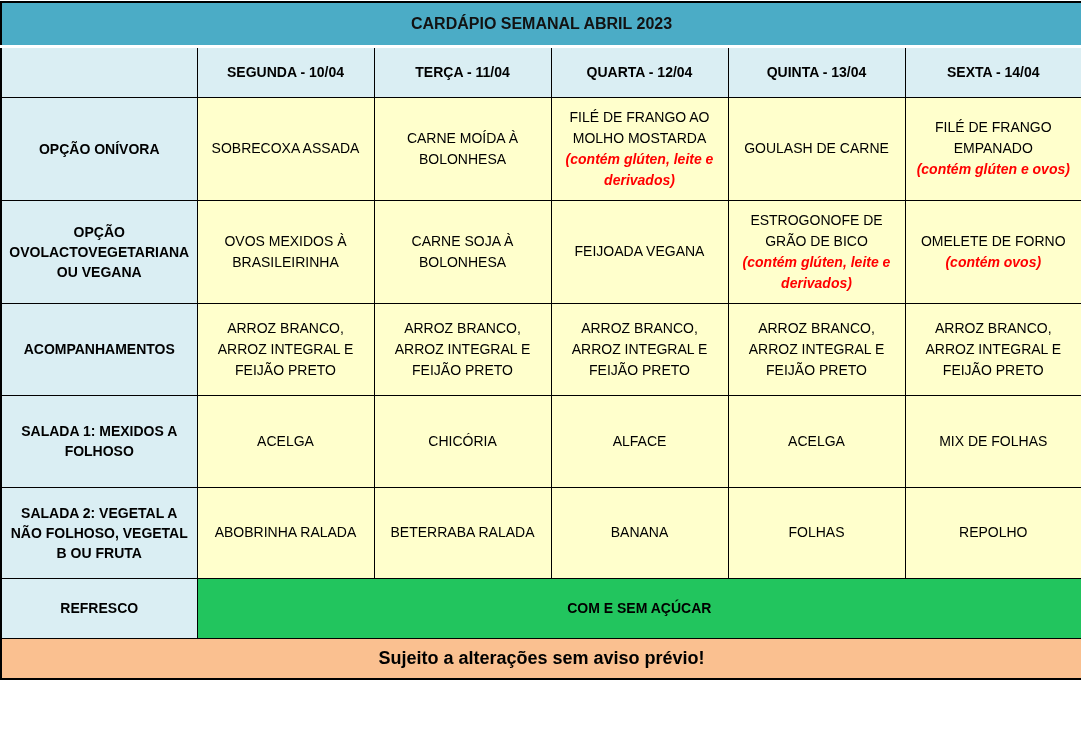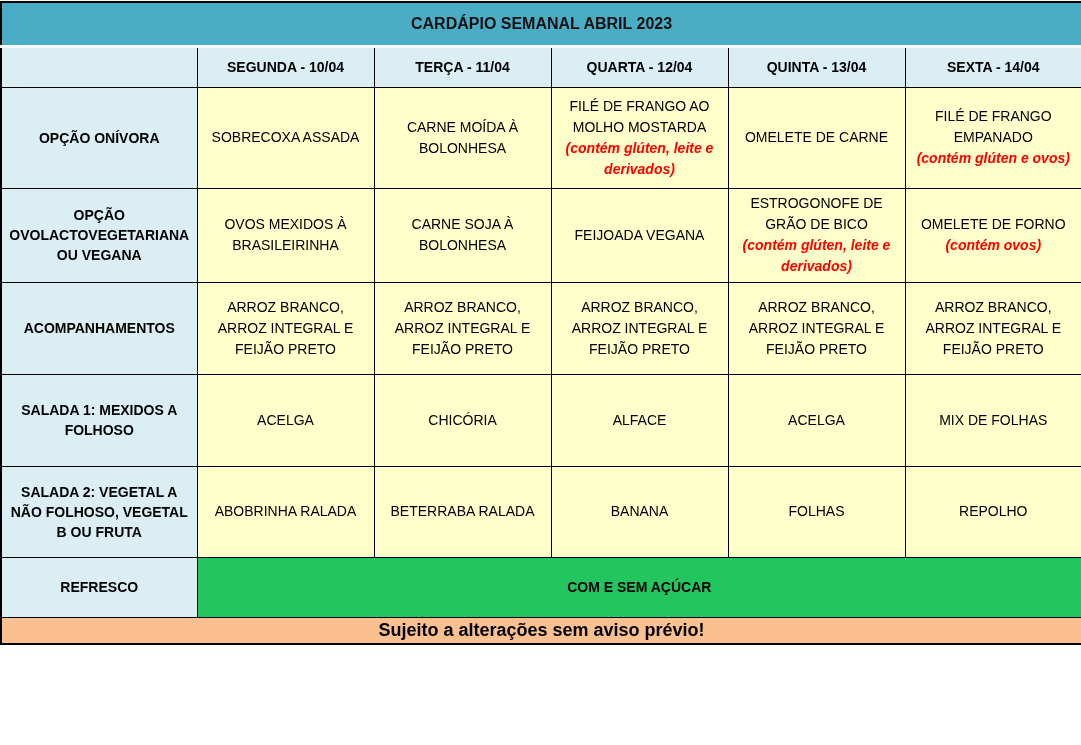--- a/index.html
+++ b/index.html
@@ -10,21 +10,21 @@
     border-collapse: collapse;
     table-layout: fixed;
     width: 1081px;
     border: 2px solid #000;
     margin: 1px 0 0 0;
   }
   td {
     border: 1px solid #000;
     text-align: center;
     vertical-align: middle;
-    padding: 2px 4px;
+    padding: 9px 4px;
     overflow: hidden;
   }
 
   
   tr.r-title td {
     background: #4BACC6;
     color: #121212;
     font-weight: bold;
     font-size: 16px;
     height: 44px;
@@ -33,21 +33,21 @@
     border-right: 2px solid #000;
   }
 
   
   .day-header, .label-cell {
     background: #DAEEF3;
     font-weight: bold;
     font-size: 14px;
     line-height: 20px;
   }
-  tr.r-header td { height: 41px; }
+  tr.r-header td { height: 51px; }
 
   
   .data-cell {
     background: #FFFFCC;
     font-size: 14px;
     line-height: 21px;
   }
   .dish { display: block; }
   .allergen {
     display: block;
@@ -117,21 +117,21 @@
     </td>
     <td class="data-cell">
       <span class="dish">CARNE MOÍDA À BOLONHESA</span>
 
     </td>
     <td class="data-cell">
       <span class="dish">FILÉ DE FRANGO AO MOLHO MOSTARDA</span>
       <span class="allergen">(contém glúten, leite e derivados)</span>
     </td>
     <td class="data-cell">
-      <span class="dish">OMELETE DE CARNE</span>
+      <span class="dish">GOULASH DE CARNE</span>
 
     </td>
     <td class="data-cell">
       <span class="dish">FILÉ DE FRANGO EMPANADO</span>
       <span class="allergen">(contém glúten e ovos)</span>
     </td>
   </tr>
 
   <tr class="r2">
     <td class="label-cell">OPÇÃO OVOLACTOVEGETARIANA OU VEGANA</td>

